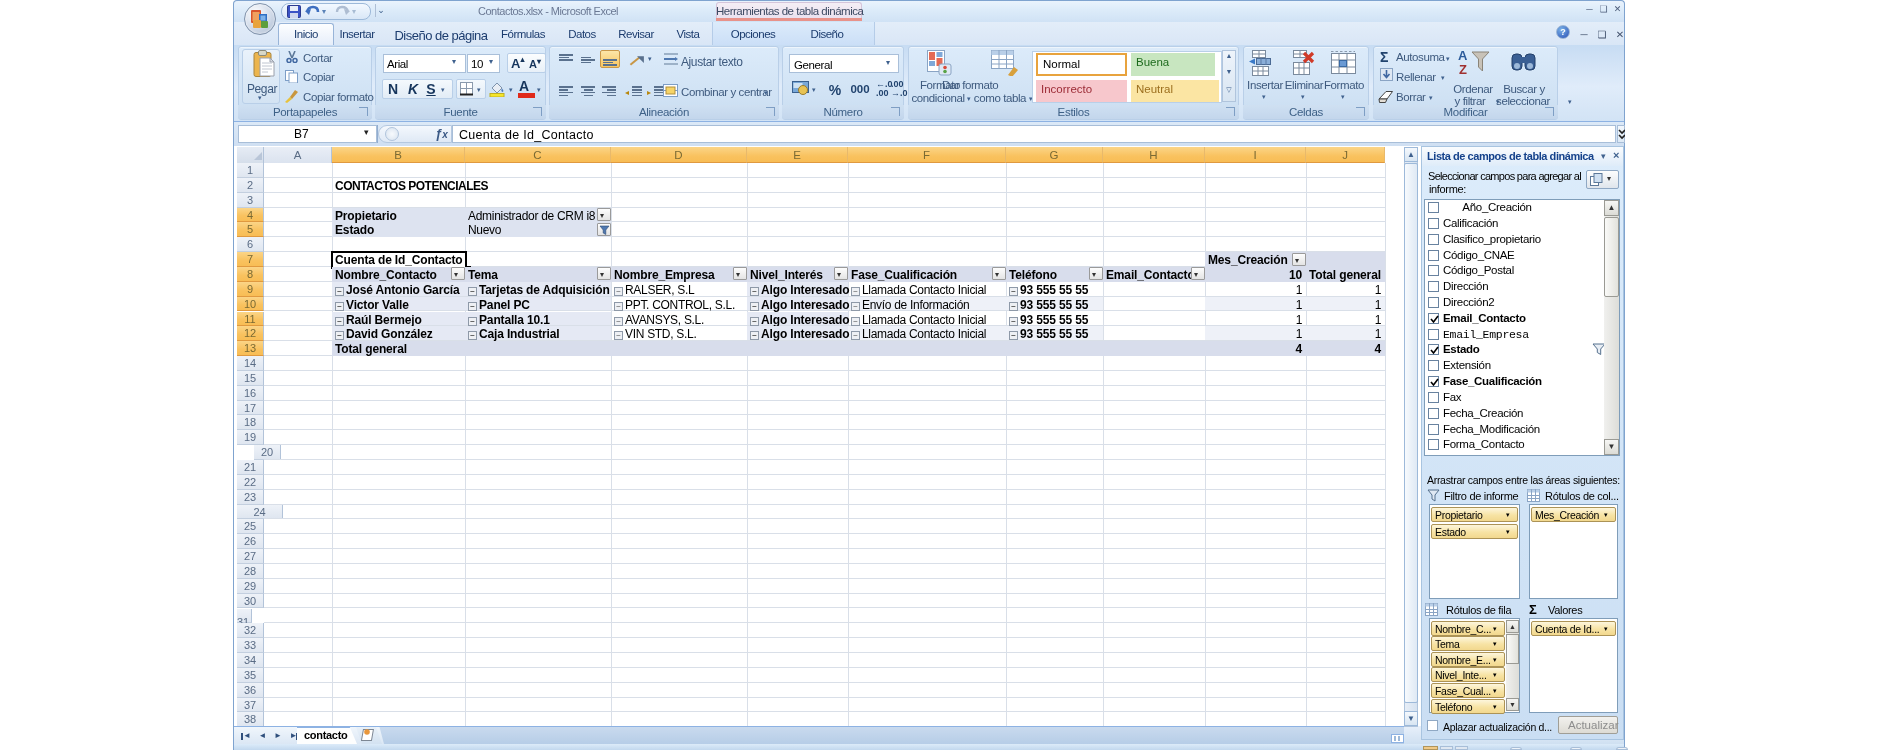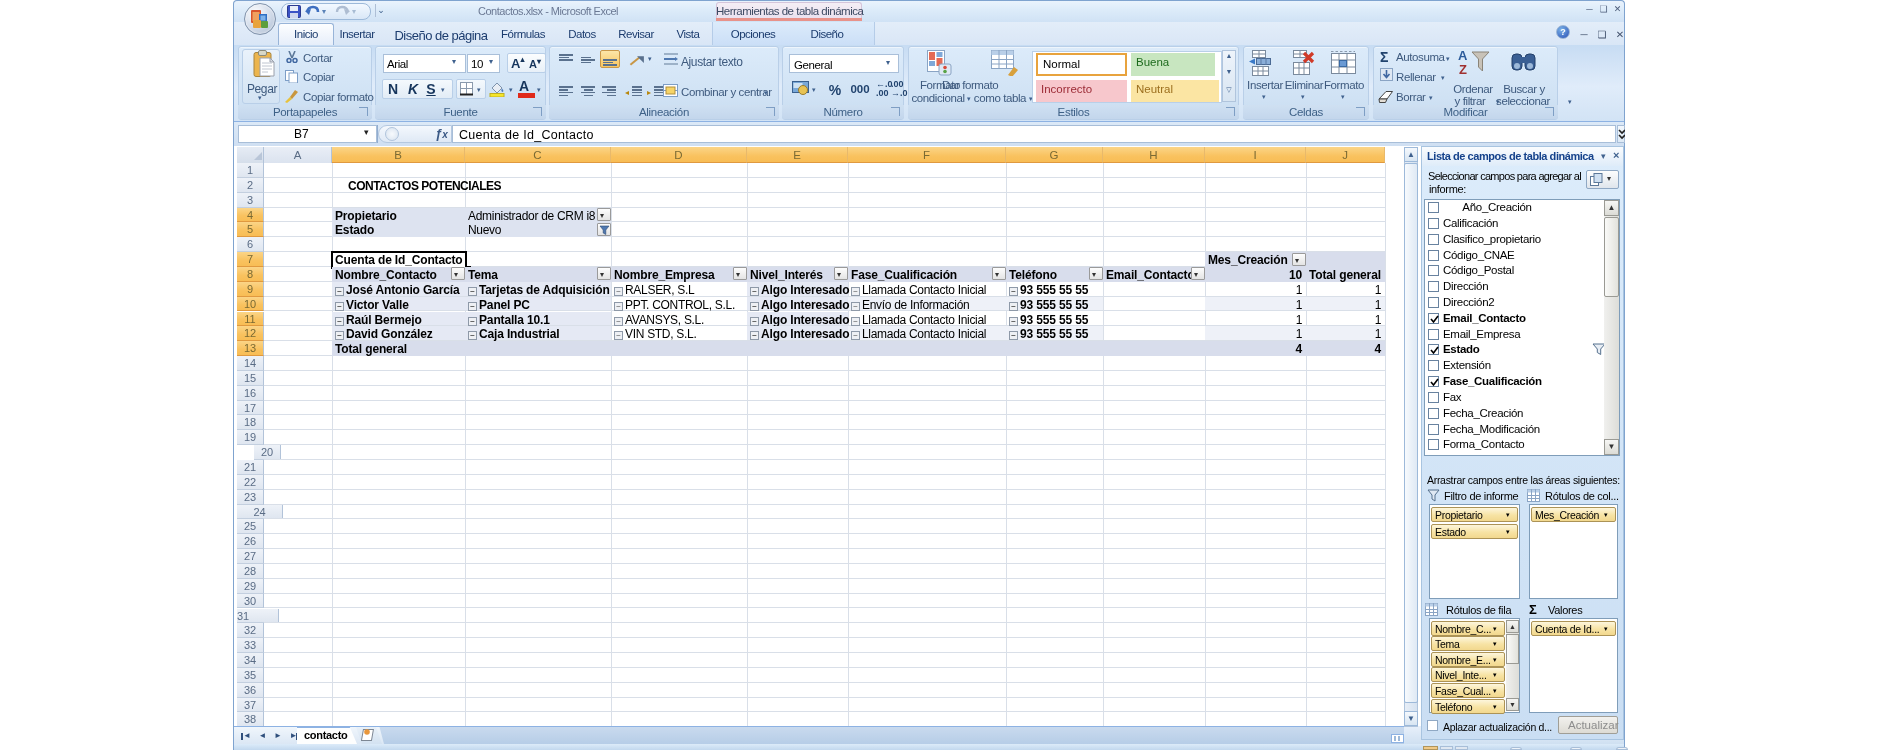--- a/index.html
+++ b/index.html
@@ -409,40 +409,40 @@
 <div class="a tx" style="left:237px;top:460.0px;width:27px;height:14.85px;background:linear-gradient(#eef2f8,#dfe6f0);border-bottom:1px solid #c3cfdf;color:#5a6c85;font-size:11px;text-align:center;padding-top:2px;border-right:1px solid #b2c3d9">21</div>
 <div class="a tx" style="left:237px;top:474.85px;width:27px;height:14.85px;background:linear-gradient(#eef2f8,#dfe6f0);border-bottom:1px solid #c3cfdf;color:#5a6c85;font-size:11px;text-align:center;padding-top:2px;border-right:1px solid #b2c3d9">22</div>
 <div class="a tx" style="left:237px;top:489.7px;width:27px;height:14.85px;background:linear-gradient(#eef2f8,#dfe6f0);border-bottom:1px solid #c3cfdf;color:#5a6c85;font-size:11px;text-align:center;padding-top:2px;border-right:1px solid #b2c3d9">23</div>
 <div class="a tx" style="left:237px;top:504.55px;width:46px;height:14.85px;background:linear-gradient(#eef2f8,#dfe6f0);border-bottom:1px solid #c3cfdf;color:#5a6c85;font-size:11px;text-align:center;padding-top:2px;border-right:1px solid #b2c3d9">24</div>
 <div class="a tx" style="left:237px;top:519.4px;width:27px;height:14.85px;background:linear-gradient(#eef2f8,#dfe6f0);border-bottom:1px solid #c3cfdf;color:#5a6c85;font-size:11px;text-align:center;padding-top:2px;border-right:1px solid #b2c3d9">25</div>
 <div class="a tx" style="left:237px;top:534.25px;width:27px;height:14.85px;background:linear-gradient(#eef2f8,#dfe6f0);border-bottom:1px solid #c3cfdf;color:#5a6c85;font-size:11px;text-align:center;padding-top:2px;border-right:1px solid #b2c3d9">26</div>
 <div class="a tx" style="left:237px;top:549.1px;width:27px;height:14.85px;background:linear-gradient(#eef2f8,#dfe6f0);border-bottom:1px solid #c3cfdf;color:#5a6c85;font-size:11px;text-align:center;padding-top:2px;border-right:1px solid #b2c3d9">27</div>
 <div class="a tx" style="left:237px;top:563.95px;width:27px;height:14.85px;background:linear-gradient(#eef2f8,#dfe6f0);border-bottom:1px solid #c3cfdf;color:#5a6c85;font-size:11px;text-align:center;padding-top:2px;border-right:1px solid #b2c3d9">28</div>
 <div class="a tx" style="left:237px;top:578.8px;width:27px;height:14.85px;background:linear-gradient(#eef2f8,#dfe6f0);border-bottom:1px solid #c3cfdf;color:#5a6c85;font-size:11px;text-align:center;padding-top:2px;border-right:1px solid #b2c3d9">29</div>
 <div class="a tx" style="left:237px;top:593.65px;width:27px;height:14.85px;background:linear-gradient(#eef2f8,#dfe6f0);border-bottom:1px solid #c3cfdf;color:#5a6c85;font-size:11px;text-align:center;padding-top:2px;border-right:1px solid #b2c3d9">30</div>
-<div class="a tx" style="left:237px;top:608.5px;width:42px;height:14.85px;background:linear-gradient(#eef2f8,#dfe6f0);border-bottom:1px solid #c3cfdf;color:#5a6c85;font-size:11px;text-align:left;padding-top:2px;border-right:1px solid #b2c3d9">31</div>
+<div class="a tx" style="left:237px;top:608.5px;width:15px;height:14.85px;background:linear-gradient(#eef2f8,#dfe6f0);border-bottom:1px solid #c3cfdf;color:#5a6c85;font-size:11px;text-align:left;padding-top:8px;border-right:1px solid #b2c3d9">31</div>
 <div class="a tx" style="left:237px;top:623.35px;width:27px;height:14.85px;background:linear-gradient(#eef2f8,#dfe6f0);border-bottom:1px solid #c3cfdf;color:#5a6c85;font-size:11px;text-align:center;padding-top:2px;border-right:1px solid #b2c3d9">32</div>
 <div class="a tx" style="left:237px;top:638.2px;width:27px;height:14.85px;background:linear-gradient(#eef2f8,#dfe6f0);border-bottom:1px solid #c3cfdf;color:#5a6c85;font-size:11px;text-align:center;padding-top:2px;border-right:1px solid #b2c3d9">33</div>
 <div class="a tx" style="left:237px;top:653.05px;width:27px;height:14.85px;background:linear-gradient(#eef2f8,#dfe6f0);border-bottom:1px solid #c3cfdf;color:#5a6c85;font-size:11px;text-align:center;padding-top:2px;border-right:1px solid #b2c3d9">34</div>
 <div class="a tx" style="left:237px;top:667.9px;width:27px;height:14.85px;background:linear-gradient(#eef2f8,#dfe6f0);border-bottom:1px solid #c3cfdf;color:#5a6c85;font-size:11px;text-align:center;padding-top:2px;border-right:1px solid #b2c3d9">35</div>
 <div class="a tx" style="left:237px;top:682.75px;width:27px;height:14.85px;background:linear-gradient(#eef2f8,#dfe6f0);border-bottom:1px solid #c3cfdf;color:#5a6c85;font-size:11px;text-align:center;padding-top:2px;border-right:1px solid #b2c3d9">36</div>
 <div class="a tx" style="left:237px;top:697.6px;width:27px;height:14.85px;background:linear-gradient(#eef2f8,#dfe6f0);border-bottom:1px solid #c3cfdf;color:#5a6c85;font-size:11px;text-align:center;padding-top:2px;border-right:1px solid #b2c3d9">37</div>
 <div class="a tx" style="left:237px;top:712.45px;width:27px;height:14.85px;background:linear-gradient(#eef2f8,#dfe6f0);border-bottom:1px solid #c3cfdf;color:#5a6c85;font-size:11px;text-align:center;padding-top:2px;border-right:1px solid #b2c3d9">38</div>
 <div class="a" style="left:264px;top:163.0px;width:1121px;height:563.0px;background:repeating-linear-gradient(to bottom,transparent 0px,transparent 13.85px,#d9dfe8 13.85px,#d9dfe8 14.85px);"></div>
 <div class="a" style="left:332px;top:163.0px;width:1px;height:563.0px;background:#d9dfe8"></div>
 <div class="a" style="left:465px;top:163.0px;width:1px;height:563.0px;background:#d9dfe8"></div>
 <div class="a" style="left:611px;top:163.0px;width:1px;height:563.0px;background:#d9dfe8"></div>
 <div class="a" style="left:747px;top:163.0px;width:1px;height:563.0px;background:#d9dfe8"></div>
 <div class="a" style="left:848px;top:163.0px;width:1px;height:563.0px;background:#d9dfe8"></div>
 <div class="a" style="left:1006px;top:163.0px;width:1px;height:563.0px;background:#d9dfe8"></div>
 <div class="a" style="left:1103px;top:163.0px;width:1px;height:563.0px;background:#d9dfe8"></div>
 <div class="a" style="left:1205px;top:163.0px;width:1px;height:563.0px;background:#d9dfe8"></div>
 <div class="a" style="left:1306px;top:163.0px;width:1px;height:563.0px;background:#d9dfe8"></div>
 <div class="a" style="left:1385px;top:163.0px;width:1px;height:563.0px;background:#d9dfe8"></div>
-<div class="a tx" style="left:332px;top:177.85px;width:133px;height:14.85px;font-size:12px;letter-spacing:-0.5px;color:#000;padding-top:2px;font-weight:bold;padding-left:16px;text-align:right;">CONTACTOS POTENCIALES</div>
+<div class="a tx" style="left:332px;top:177.85px;width:133px;height:14.85px;font-size:12px;letter-spacing:-0.5px;color:#000;padding-top:2px;font-weight:bold;padding-left:3px;text-align:right;">CONTACTOS POTENCIALES</div>
 <div class="a" style="left:332px;top:207.55px;width:279px;height:29.7px;background:#dde3f0"></div>
 <div class="a tx" style="left:332px;top:207.55px;width:133px;height:14.85px;font-size:12px;letter-spacing:-0.15px;color:#000;padding-top:2px;font-weight:bold;padding-left:3px;text-align:left;">Propietario</div>
 <div class="a tx" style="left:465px;top:207.55px;width:146px;height:14.85px;font-size:12px;letter-spacing:-0.3px;color:#000;padding-top:2px;padding-left:3px;text-align:left;">Administrador de CRM i8</div>
 <div class="a" style="left:597px;top:208.05px;width:14px;height:13px;background:linear-gradient(#fdfdfd,#e4e4e4);border:1px solid #9a9a9a;border-radius:1px">
     <div style="position:absolute;left:2px;top:2px;color:#333;font-size:8px">▾</div>
   </div>
 <div class="a tx" style="left:332px;top:222.4px;width:133px;height:14.85px;font-size:12px;letter-spacing:-0.15px;color:#000;padding-top:2px;font-weight:bold;padding-left:3px;text-align:left;">Estado</div>
 <div class="a tx" style="left:465px;top:222.4px;width:146px;height:14.85px;font-size:12px;letter-spacing:-0.3px;color:#000;padding-top:2px;padding-left:3px;text-align:left;">Nuevo</div>
 <div class="a" style="left:597px;top:222.9px;width:14px;height:13px;background:linear-gradient(#fdfdfd,#e4e4e4);border:1px solid #9a9a9a;border-radius:1px">
     <svg style="position:absolute;left:1px;top:1px" width="11" height="11" viewBox="0 0 11 11">
@@ -577,21 +577,21 @@
 <div class="a tx" style="left:1443px;top:281.1px;width:160px;height:12px;color:#000;font-size:11.5px;letter-spacing:-0.3px;">Dirección</div>
 <div class="a" style="left:1428px;top:296.9px;width:11px;height:11px;background:#fff;border:1px solid #68829f;position:absolute"></div>
 <div class="a tx" style="left:1443px;top:296.9px;width:160px;height:12px;color:#000;font-size:11.5px;letter-spacing:-0.3px;">Dirección2</div>
 <div class="a" style="left:1428px;top:312.7px;width:11px;height:11px;background:#fff;border:1px solid #68829f;position:absolute">
     <svg width="9" height="9" viewBox="0 0 9 9" style="position:absolute;left:1px;top:1px">
       <path d="M1 4 L3.5 7 L8 1" stroke="#000" stroke-width="1.6" fill="none"></path>
     </svg>
   </div>
 <div class="a tx" style="left:1443px;top:312.7px;width:160px;height:12px;color:#000;font-size:11.5px;letter-spacing:-0.3px;font-weight:bold;">Email_Contacto</div>
 <div class="a" style="left:1428px;top:328.6px;width:11px;height:11px;background:#fff;border:1px solid #68829f;position:absolute"></div>
-<div class="a tx" style="left:1443px;top:328.6px;width:160px;height:12px;color:#000;font-size:11.5px;letter-spacing:-0.3px;">Email_Empresa</div>
+<div class="a tx" style="left:1443px;top:328.6px;width:160px;height:12px;color:#000;font-size:11.5px;letter-spacing:-0.3px;font-family:Liberation Mono, monospace;">Email_Empresa</div>
 <div class="a" style="left:1428px;top:344.4px;width:11px;height:11px;background:#fff;border:1px solid #68829f;position:absolute">
     <svg width="9" height="9" viewBox="0 0 9 9" style="position:absolute;left:1px;top:1px">
       <path d="M1 4 L3.5 7 L8 1" stroke="#000" stroke-width="1.6" fill="none"></path>
     </svg>
   </div>
 <div class="a tx" style="left:1443px;top:344.4px;width:160px;height:12px;color:#000;font-size:11.5px;letter-spacing:-0.3px;font-weight:bold;">Estado</div>
 <svg class="a" style="left:1592px;top:342.4px" width="14" height="14" viewBox="0 0 14 14">
     <path d="M1 2 L13 2 L8.7 7 L8.7 12.5 L5.3 10.5 L5.3 7 Z" fill="#e8eef5" stroke="#55708e" stroke-width="1"></path>
   </svg>
 <div class="a" style="left:1428px;top:360.2px;width:11px;height:11px;background:#fff;border:1px solid #68829f;position:absolute"></div>

